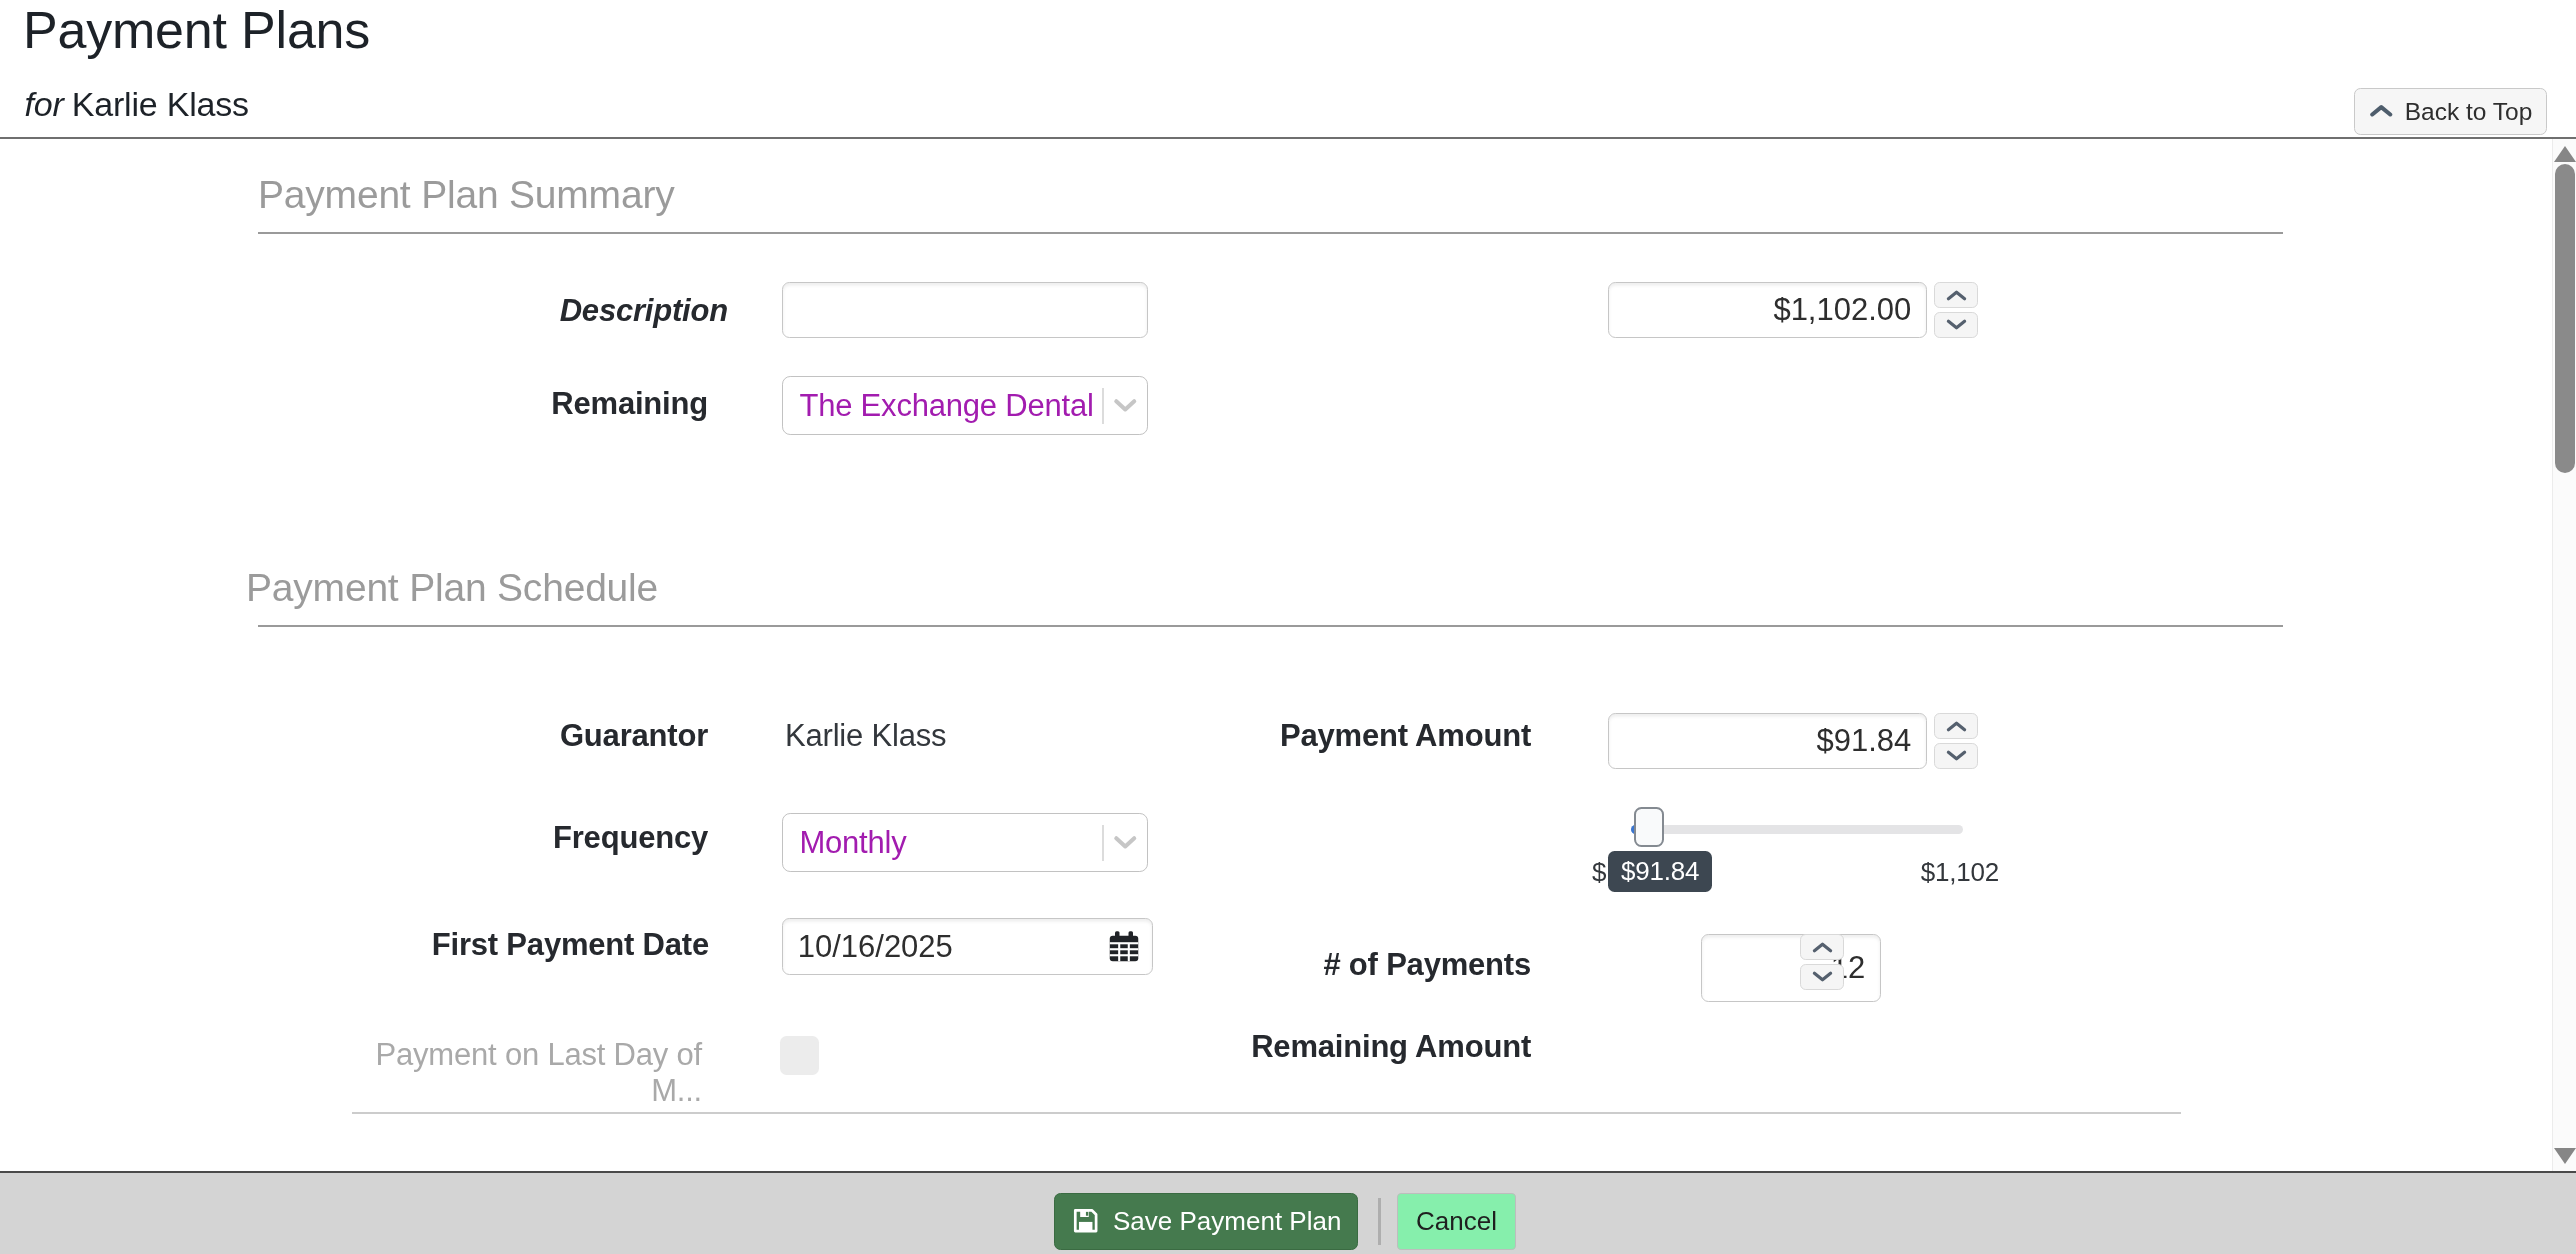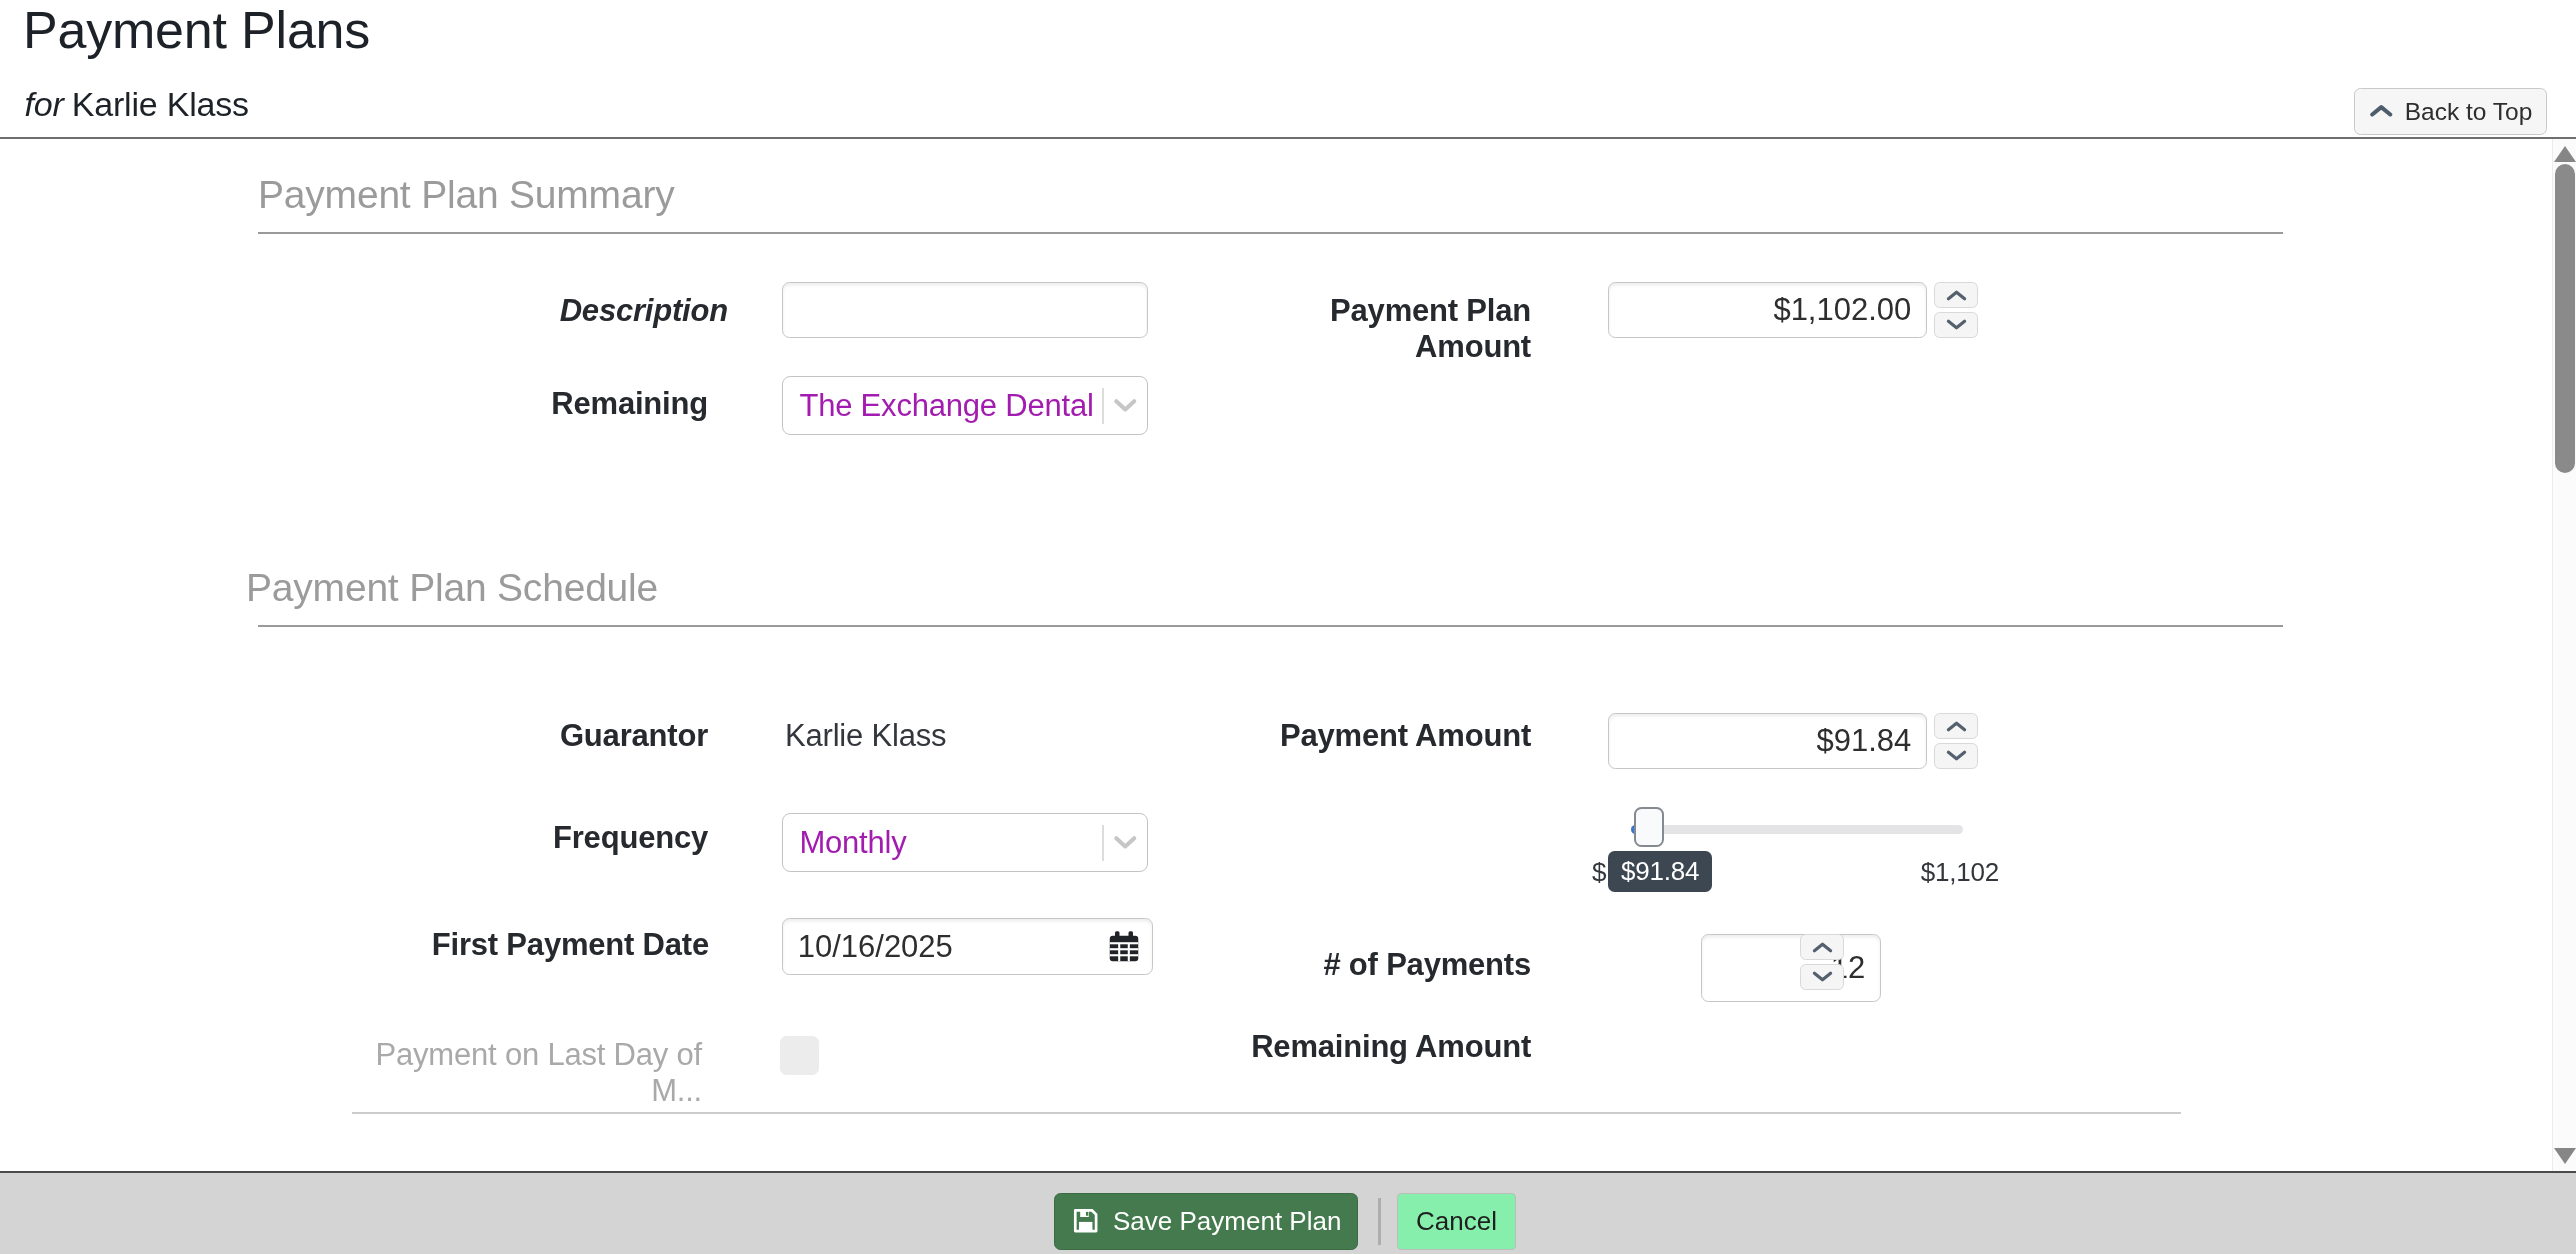--- a/index.html
+++ b/index.html
@@ -141,21 +141,20 @@
     </button>
   </div>
 
   <div class="content">
 
     <div class="section-heading" id="h-summary">Payment Plan Summary</div>
     <div class="section-rule" id="r-summary"></div>
 
     <div class="lbl" id="desc-label">Description</div>
     <input class="tbox" id="desc-input" type="text" value="" style="">
-    <div class="lbl" id="pamt-label">Payment Plan Amount</div>
     <input class="tbox t-right" id="pamt-input" type="text" value="$1,102.00" style="">
     <div class="spinner" id="pamt-spin">
       <button class="spin-btn">
         <svg width="21" height="13" viewBox="0 0 26 16">
             <polyline points="3,12 13,4 23,12" fill="none" stroke="#55606e" stroke-width="4" stroke-linecap="round" stroke-linejoin="round"></polyline>
           </svg>
       </button>
       <button class="spin-btn">
         <svg width="21" height="13" viewBox="0 0 26 16">
             <polyline points="3,4 13,12 23,4" fill="none" stroke="#55606e" stroke-width="4" stroke-linecap="round" stroke-linejoin="round"></polyline>

